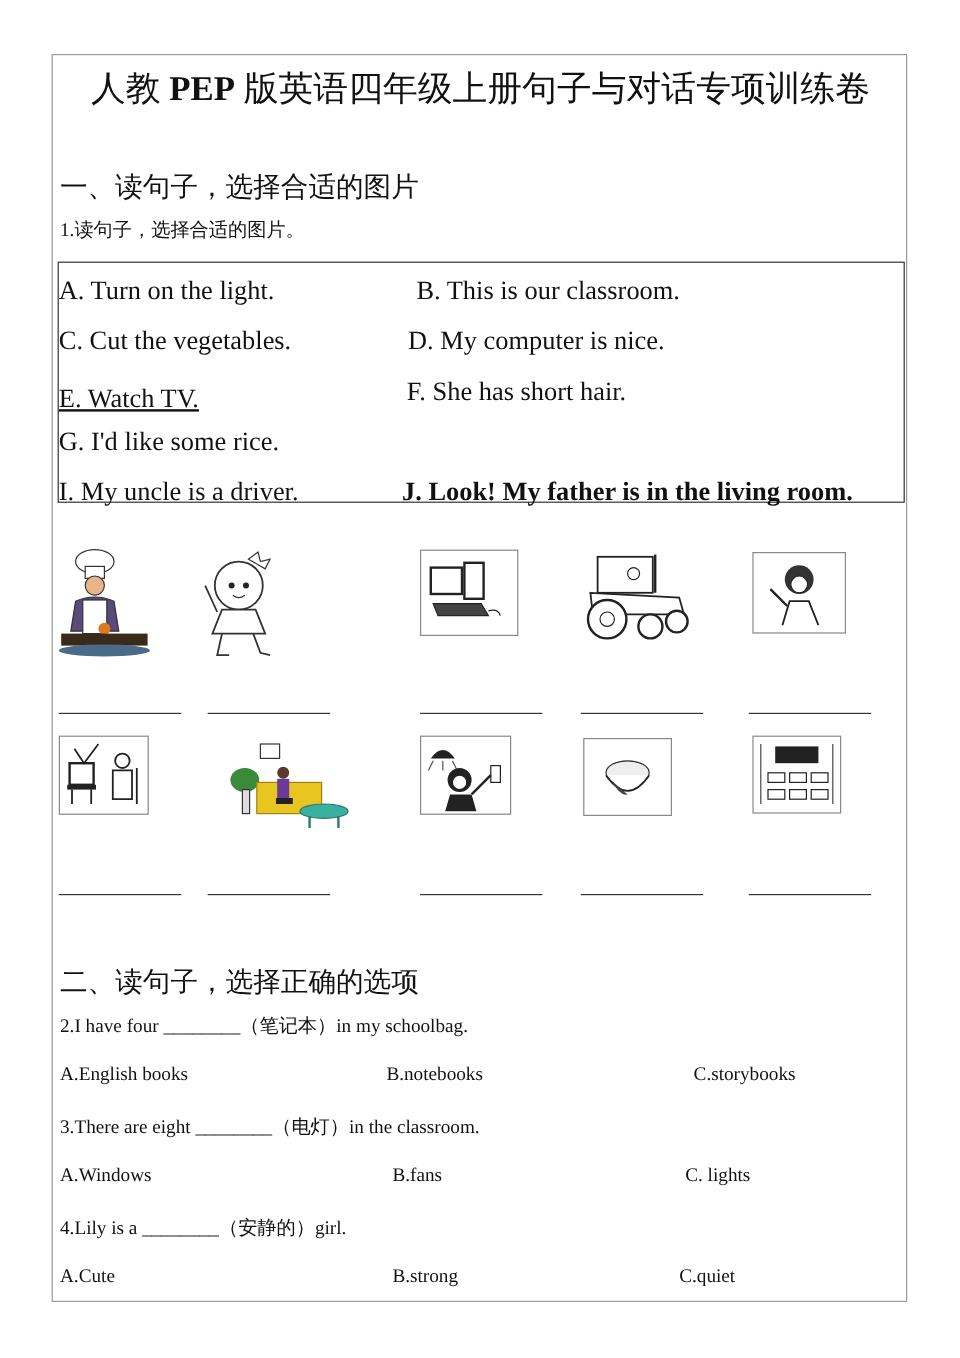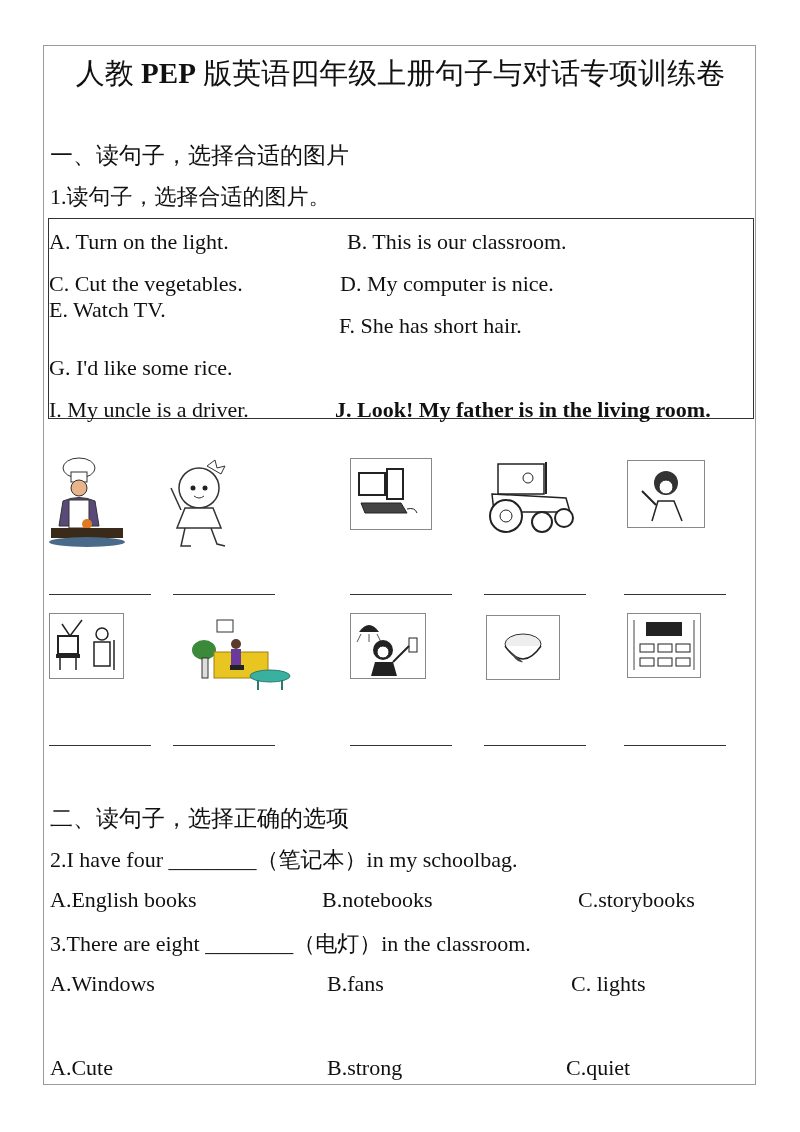--- a/index.html
+++ b/index.html
@@ -4,21 +4,21 @@
 <style>
   html, body { margin: 0; padding: 0; background: #ffffff; }
   body { width: 800px; height: 1132px; position: relative; overflow: hidden;
          font-family: "Liberation Serif", "DejaVu Serif", serif; color: #111; }
   .page { position: absolute; left: 43px; top: 45px; width: 713px; height: 1040px;
           border: 1px solid #9a9a9a; box-sizing: border-box; }
   .abs { position: absolute; white-space: nowrap; }
   .title { left: 0; width: 713px; text-align: center; top: 8px; font-size: 29px; }
   .title b { font-weight: bold; }
   .sec { font-size: 23px; }
-  .line { font-size: 22px; }
+  .line { font-size: 16px; }
   .optbox { position: absolute; left: 4px; top: 172px; width: 706px; height: 201px;
             border: 1.5px solid #333; box-sizing: border-box; }
   .opt { position: absolute; font-size: 22px; white-space: nowrap; }
   .pic { position: absolute; }
   .blank { position: absolute; height: 0; border-top: 1.5px solid #333; width: 102px; }
   .framed { border: 1px solid #888; background: #fff; box-sizing: border-box; }
   svg { display: block; }
 </style>
 </head>
 <body>
@@ -28,21 +28,21 @@
   <div class="abs title"><span>人教 </span><b>PEP</b><span> 版英语四年级上册句子与对话专项训练卷</span></div>
 
   <div class="abs sec" style="left:6px; top:94px;">一、读句子，选择合适的图片</div>
   <div class="abs line" style="left:6px; top:136px;">1.读句子，选择合适的图片。</div>
 
   <div class="optbox">
     <div class="opt" style="left:0px; top:10px;">A. Turn on the light.</div>
     <div class="opt" style="left:0px; top:52px;">C. Cut the vegetables.</div>
     <div class="opt" style="left:298px; top:10px;">B. This is our classroom.</div>
     <div class="opt" style="left:291px; top:52px;">D. My computer is nice.</div>
-    <div class="opt" style="left:0px; top:78px;">E. Watch TV.</div>
+    <div class="opt" style="left:0px; top:100px;text-decoration:underline;">E. Watch TV.</div>
     <div class="opt" style="left:290px; top:94px;">F. She has short hair.</div>
     <div class="opt" style="left:0px; top:136px;">G. I'd like some rice.</div>
     <div class="opt" style="left:0px; top:178px;">I. My uncle is a driver.</div>
     <div class="opt" style="left:286px; top:178px;font-weight:bold;">J. Look! My father is in the living room.</div>
   </div>
 
   <div class="pic" style="left:5px; top:410px; width:80px; height:95px;">
     <svg width="80" height="95" viewBox="0 0 80 95">
       <ellipse cx="30" cy="12" rx="16" ry="10" fill="#fff" stroke="#333"></ellipse>
       <rect x="22" y="16" width="16" height="10" fill="#fff" stroke="#333"></rect>
@@ -167,17 +167,18 @@
   <div class="abs line" style="left:6px; top:799px;"><span>2.I have four </span><span>________</span><span>（笔记本）</span><span>in my schoolbag.</span></div>
   <div class="abs line" style="left:6px; top:841px;">A.English books</div>
   <div class="abs line" style="left:278px; top:841px;">B.notebooks</div>
   <div class="abs line" style="left:534px; top:841px;">C.storybooks</div>
 
   <div class="abs line" style="left:6px; top:883px;"><span>3.There are eight </span><span>________</span><span>（电灯）</span><span>in the classroom.</span></div>
   <div class="abs line" style="left:6px; top:925px;">A.Windows</div>
   <div class="abs line" style="left:283px; top:925px;">B.fans</div>
   <div class="abs line" style="left:527px; top:925px;">C. lights</div>
 
+  <div class="abs line" style="left:6px; top:967px;"><span>4.Lily is a </span><span>________</span><span>（安静的）</span><span>girl.</span></div>
   <div class="abs line" style="left:6px; top:1009px;">A.Cute</div>
   <div class="abs line" style="left:283px; top:1009px;">B.strong</div>
   <div class="abs line" style="left:522px; top:1009px;">C.quiet</div>
 
 </div>
 
 </body></html>

